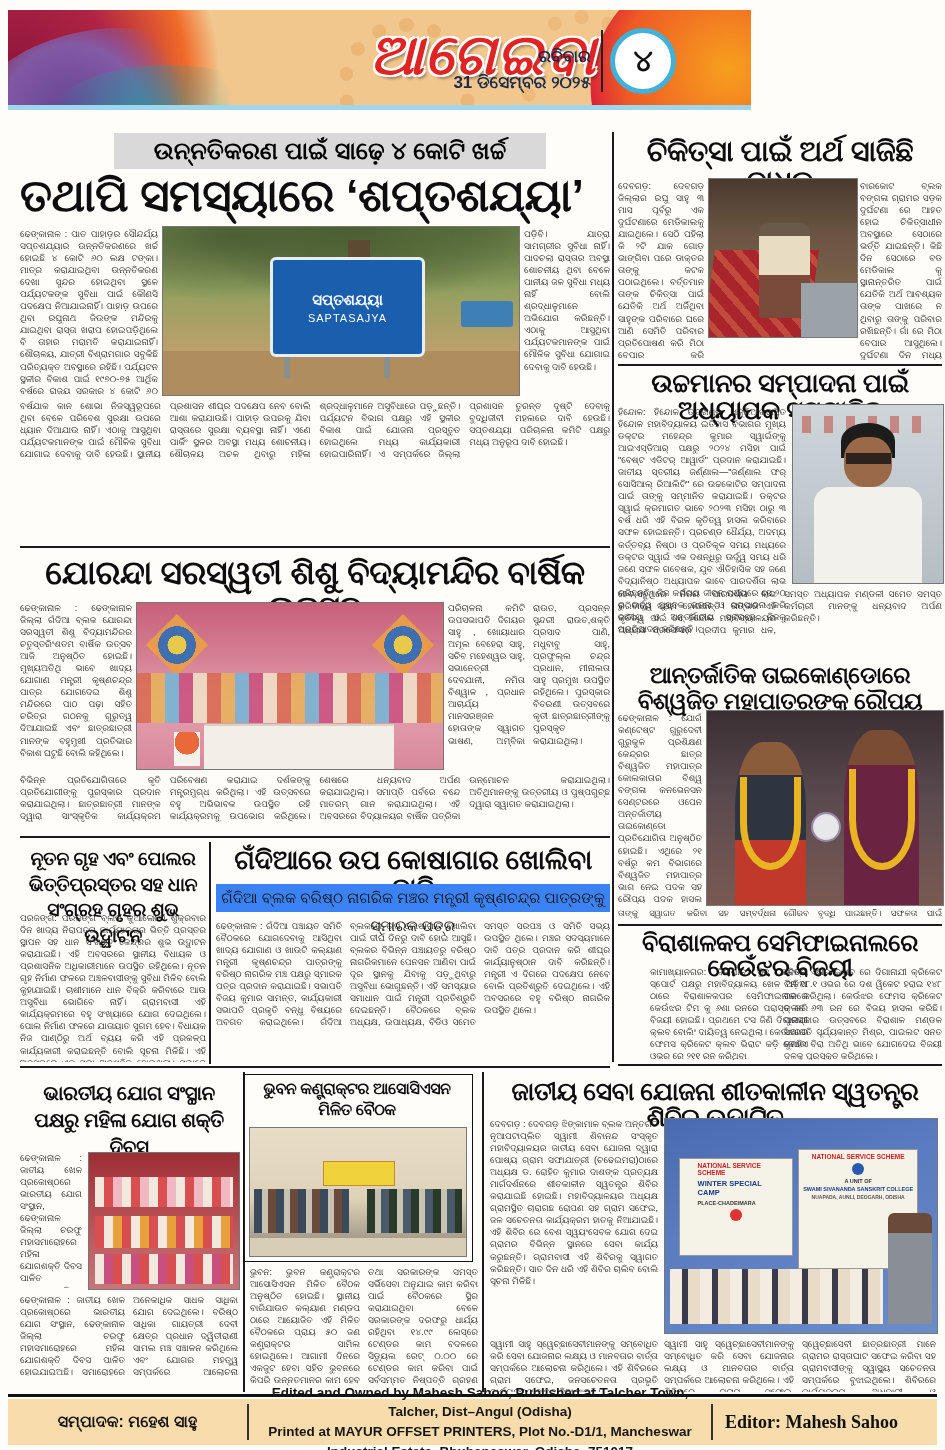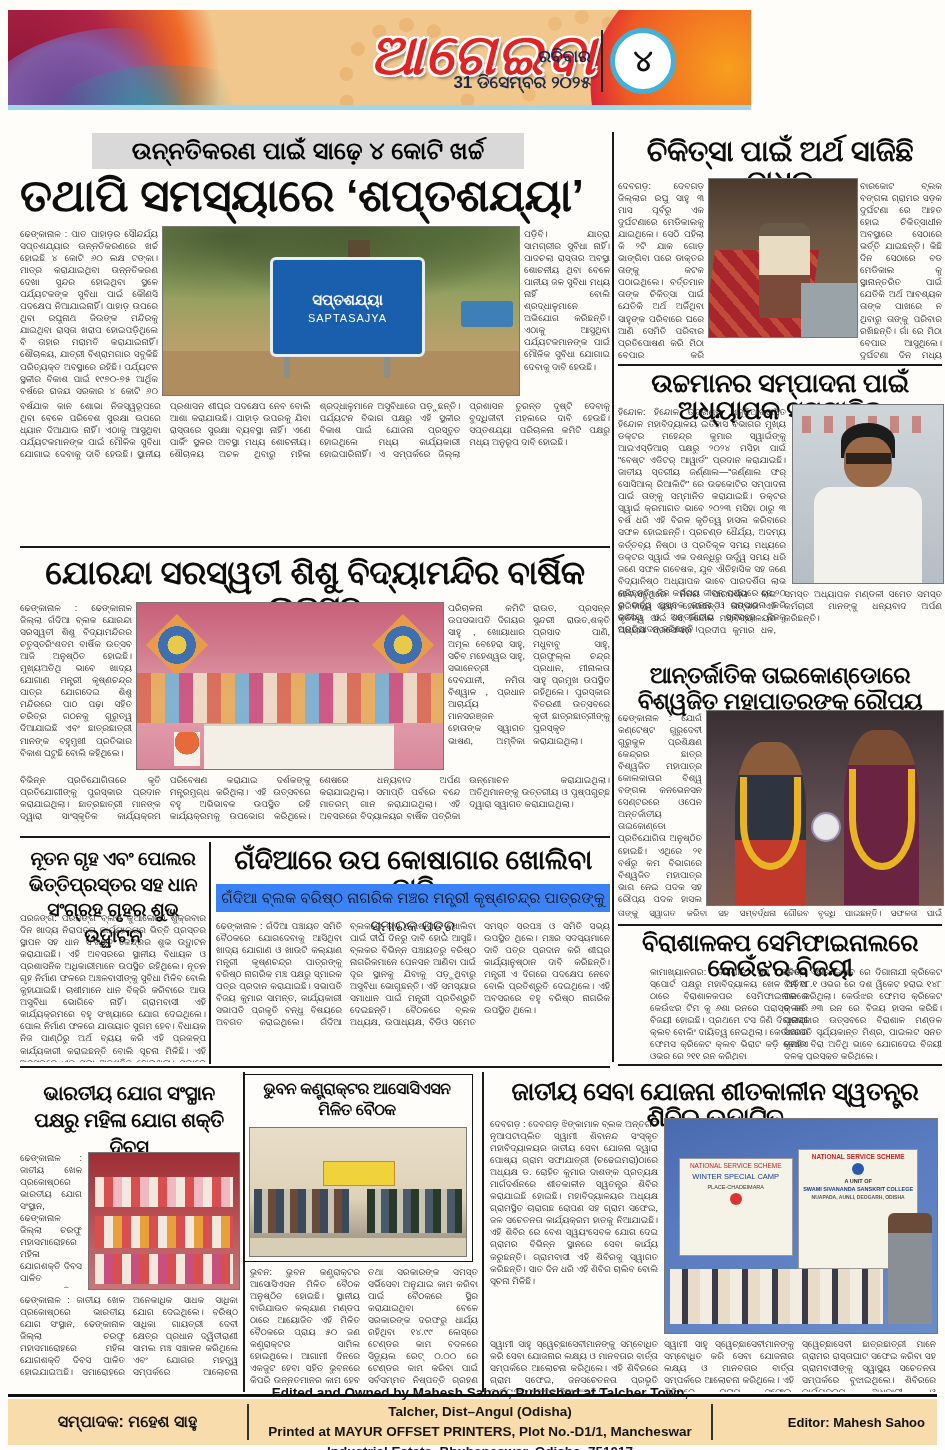--- a/index.html
+++ b/index.html
@@ -16,38 +16,38 @@
     font-style:italic;}
   #date-block{position:absolute;right:160px;top:26px;text-align:right;color:#1b2a4a;font-weight:700;line-height:1.5;margin-top:8px;}
   #date-block .day{font-size:17px;}
   #date-block .date{font-size:17px;}
   #header-vbar{position:absolute;right:148px;top:20px;width:2px;height:62px;background:#222;}
   #page-circle{position:absolute;right:75px;top:18px;width:56px;height:56px;background:#fff;border:5px solid #41b1d9;
     border-radius:50%;display:flex;align-items:center;justify-content:center;font-size:30px;font-weight:800;color:#111;}
   
   .hrule{position:absolute;height:2px;background:#1a1a1a;}
   .vrule{position:absolute;width:1.5px;background:#1a1a1a;}
-  .kicker{position:absolute;background:#d9d9d9;color:#000;font-weight:700;text-align:center;}
+  .kicker{position:absolute;background:#d9d9d9;color:#000;font-weight:700;text-align:center;margin-left:22px;}
   .headline{position:absolute;color:#0d0d0d;font-weight:800;letter-spacing:-0.5px;line-height:1.05;}
   .subhead{position:absolute;background:#3b82f6;font-weight:400;text-align:center;}
   .body{position:absolute;text-align:justify;font-size:9px;line-height:1.34;color:#1c1c1c;overflow:hidden;word-break:break-word;}
   .cols2{column-count:2;column-gap:8px;}
   .cols3{column-count:3;column-gap:8px;}
   .cols4{column-count:4;column-gap:9px;}
   .photo{position:absolute;overflow:hidden;border:1px solid #777;}
   
   .abs{position:absolute;}
   
   #footer-rule{position:absolute;left:8px;top:1394px;width:929px;height:2.5px;background:#111;}
   #footer{position:absolute;left:8px;top:1399px;width:929px;height:46px;background:#f8dcab;display:flex;align-items:center;}
   #footer .cell{padding:0 12px;}
   #footer .sep{width:2px;height:36px;background:#333;}
   #footer .odia{width:215px;font-size:16px;font-weight:700;text-align:center;}
   #footer .center{flex:1;text-align:center;font-size:13.5px;font-weight:600;line-height:1.45;color:#161616;}
-  #footer .right{width:200px;font-size:13px;font-weight:700;text-align:right;}
+  #footer .right{width:200px;font-size:18px;font-weight:700;text-align:left;font-family:Liberation Serif, serif;}
 </style>
 </head>
 <body>
 
 <div id="page">
 
   <div id="masthead-band">
     <div class="wave" style="left:-90px;top:-60px;width:340px;height:260px;background:radial-gradient(circle at 30% 40%, #8d1538 0%, #b02445 35%, #f06a28 60%, transparent 72%);transform:rotate(-18deg);"></div>
     <div class="wave" style="left:-40px;top:20px;width:260px;height:160px;background:radial-gradient(circle at 40% 50%, #5a4aa0 0%, #7d64b5 40%, transparent 65%);transform:rotate(-10deg);opacity:.85;"></div>
     <div class="wave" style="left:40px;top:55px;width:240px;height:110px;background:radial-gradient(circle at 40% 50%, #1f9aa0 0%, transparent 60%);opacity:.8;"></div>
@@ -140,21 +140,21 @@
     </div>
   </div>
   <div class="body cols2" style="left:250px;top:1266px;width:228px;height:124px;">ଭୁବନ: ଭୁବନ କଣ୍ଟ୍ରାକ୍ଟର ଆସୋସିଏସନ ମିଳିତ ବୈଠକ ଅନୁଷ୍ଠିତ ହୋଇଛି। ସ୍ଥାନୀୟ ବାରିଯାଉତ କଲ୍ୟାଣ ମଣ୍ଡପ ଠାରେ ଆୟୋଜିତ ଏହି ମିଳିତ ବୈଠକରେ ପ୍ରାୟ ୫୦ ଜଣ କଣ୍ଟ୍ରାକ୍ଟର ସାମିଲ ହୋଇଥିଲେ। ଆଗାମୀ ଦିନରେ ଏକଜୁଟ ହେବା ସହିତ ଭୁବନରେ କିପରି ଉନ୍ନତମାନର କାମ ହେବ ତଥା ସରକାରଙ୍କ ସମସ୍ତ ସର୍ଭିସେବା ଅନୁଯାଇ କାମ କରିବା ପାଇଁ ବୈଠକରେ ସ୍ଥିର କରାଯାଇଥିବା ବେଳେ ସରକାରଙ୍କ ଦରଫରୁ ଧାର୍ଯ୍ୟ ରହିଥିବା ୧୪.୯୯ ଲେସ୍‌ରେ ଟେଣ୍ଡର କାମ ବଦଳରେ ସିଡ୍ୟୁଲ ରେଟ୍ ୦.୦୦ ରେ ଟେଣ୍ଡର କାମ କରିବା ପାଇଁ ସର୍ବସମ୍ମତ ନିଷ୍ପତ୍ତି ଗ୍ରହଣ ହୋଇଛି। ଭୁବନ କଣ୍ଟ୍ରାକ୍ଟର ଆସୋସିଏସନ ସଂଗଠିତ ହୋଇ ଆଗାମୀ ଦିନରେ ସମସ୍ତ ବାହାର ଶକ୍ତି ବିରୋଧରେ କାମ କରିବା ପାଇଁ ବାବା ବୃଦ୍ଧେଶ୍ୱରଙ୍କ ନିକଟରେ ଶପଥ ନେଇଥିଲେ। ବୈଠକରେ ଆସୋସିଏସନର ସଭାପତି, ସମ୍ପାଦକ ସମେତ ସମସ୍ତ ସଦସ୍ୟ ଉପସ୍ଥିତ ଥିଲେ।</div>
 
   <div class="vrule" style="left:482px;top:1072px;height:320px;"></div>
 
   <div class="headline" style="left:490px;top:1078px;width:450px;font-size:25px;text-align:center;">ଜାତୀୟ ସେବା ଯୋଜନା ଶୀତକାଳୀନ ସ୍ୱତନ୍ତ୍ର ଶିବିର ଉଦ୍ଘାଟିତ</div>
   <div class="body" style="left:490px;top:1118px;width:168px;height:216px;">ଦେବଗଡ଼ : ଦେବଗଡ଼ ଝିଙ୍କାମାଳ ବ୍ଲକ ଅନ୍ତର୍ଗତ ନୃଆପଟାପ୍ଲିତ ସ୍ୱାମୀ ଶିବାନନ୍ଦ ସଂସ୍କୃତ ମହାବିଦ୍ୟାଳୟର ଜାତୀୟ ସେବା ଯୋଜନା ଦ୍ୱାରା ପୋଷ୍ୟ ଗ୍ରାମ ସଫାଯାତ୍ରୀ (ଚଢେଇମରା)ଠାରେ ଅଧ୍ୟକ୍ଷ ଡ. ରୋହିତ କୁମାର ଦାଶଙ୍କ ପ୍ରତ୍ୟକ୍ଷ ମାର୍ଗଦର୍ଶନରେ ଶୀତକାଳୀନ ସ୍ୱତନ୍ତ୍ର ଶିବିର କରାଯାଇଛି ହୋଇଛି। ମହାବିଦ୍ୟାଳୟର ଅଧ୍ୟକ୍ଷ ଗ୍ରାମସ୍ଥିତ ଚାରାଗଛ ରୋପଣ ସହ ଗ୍ରାମ ସଫେଇ, ଜଳ ସଚେତନତା କାର୍ଯ୍ୟକ୍ରମ ହାତକୁ ନିଆଯାଇଛି। ଏହି ଶିବିର ରେ ବେଶ ସ୍ୱୟଂସେବକ ଯୋଗ ଦେଇ ଗ୍ରାମର ବିଭିନ୍ନ ସ୍ଥାନରେ ସେବା କାର୍ଯ୍ୟ କରୁଛନ୍ତି। ଗ୍ରାମବାସୀ ଏହି ଶିବିରକୁ ସ୍ୱାଗତ କରିଛନ୍ତି। ସାତ ଦିନ ଧରି ଏହି ଶିବିର ଚାଲିବ ବୋଲି ସୂଚନା ମିଳିଛି।</div>
 
   <div class="photo" style="left:664px;top:1118px;width:272px;height:214px;background:linear-gradient(160deg,#4a6ab0 0%,#5a7cc0 40%,#6a8cc8 100%);">
-    <div class="abs" style="left:5%;top:18%;width:42%;height:46%;background:#f5f2e8;border:1px solid #999;padding:3px 2px;box-sizing:border-box;text-align:center;color:#c22;font-weight:400;">
+    <div class="abs" style="left:5%;top:18%;width:42%;height:46%;background:#f5f2e8;border:1px solid #999;padding:3px 18px;box-sizing:border-box;text-align:left;color:#c22;font-weight:700;">
       <div style="font-size:6.5px;">NATIONAL SERVICE SCHEME</div>
       <div style="font-size:7.5px;color:#1a3a8a;margin-top:3px;">WINTER SPECIAL CAMP</div>
       <div style="font-size:5.5px;color:#333;margin-top:3px;">PLACE-CHADEIMARA</div>
       <div style="width:12px;height:12px;border-radius:50%;background:#d33;margin:3px auto 0;"></div>
     </div>
     <div class="abs" style="right:7%;top:14%;width:44%;height:56%;background:#f5f2e8;border:1px solid #999;padding:3px 2px;box-sizing:border-box;text-align:center;color:#c22;font-weight:700;">
       <div style="font-size:6.5px;">NATIONAL SERVICE SCHEME</div>
       <div style="width:12px;height:12px;border-radius:50%;background:#2a5ab0;margin:3px auto;"></div>
       <div style="font-size:5.5px;color:#333;">A UNIT OF</div>
       <div style="font-size:5.5px;color:#1a3a8a;margin-top:2px;">SWAMI SIVANANDA SANSKRIT COLLEGE</div>

